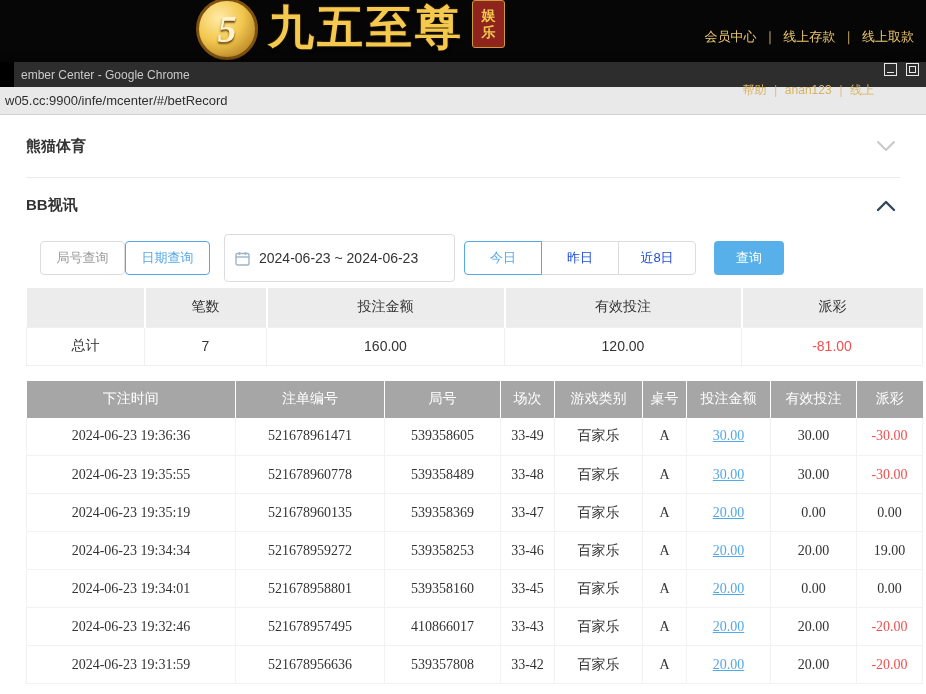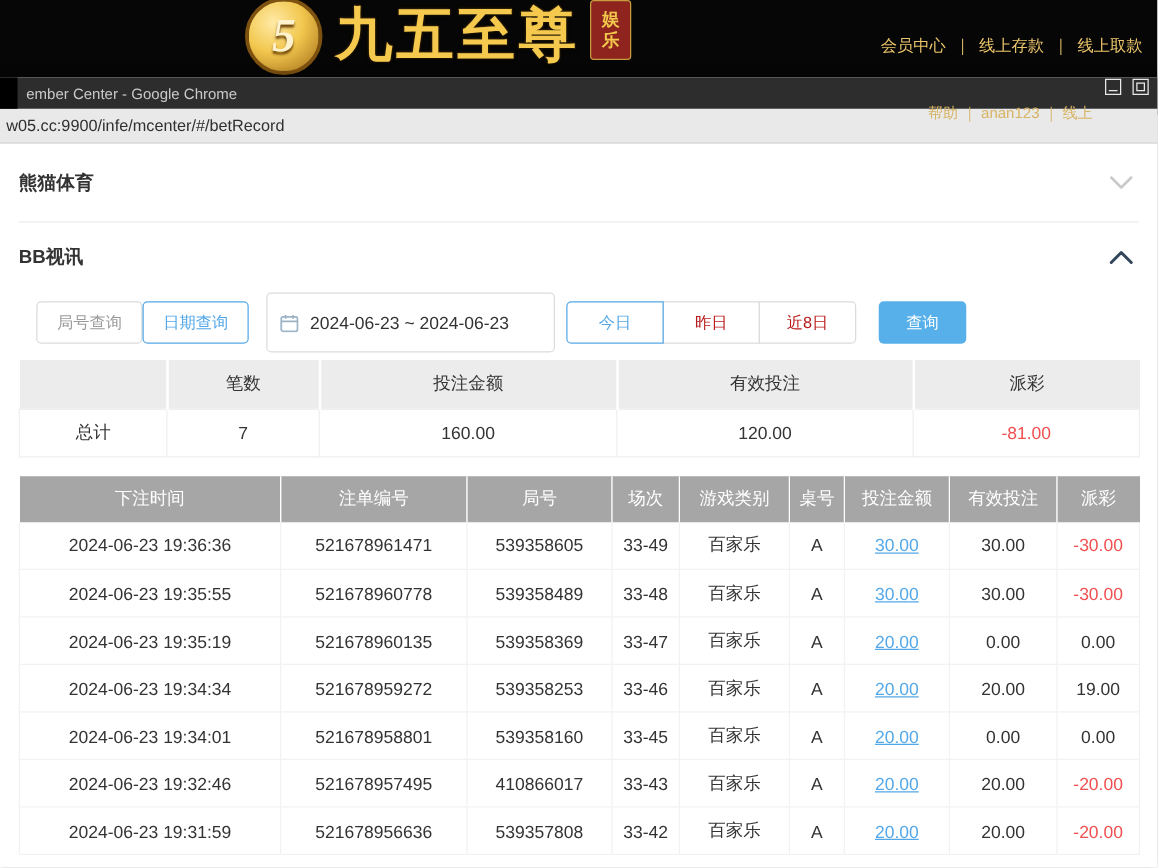--- a/index.html
+++ b/index.html
@@ -34,56 +34,56 @@
   .bg-frag { position:absolute; right:52px; top:20px; color:#d7b462; font-size:12px; white-space:nowrap; }
   .winbtn { position:absolute; top:1px; width:13px; height:13px; border:1px solid #e9e9e9; cursor:pointer; }
   .winbtn.minb { right:29px; }
   .winbtn.minb::after { content:""; position:absolute; left:2px; right:2px; bottom:2px; height:1px; background:#e9e9e9; }
   .winbtn.maxb { right:7px; }
   .winbtn.maxb::after { content:""; position:absolute; top:2px; left:2px; right:2px; bottom:2px; border:1px solid #e9e9e9; }
   .urlbar { height:28px; background:#e9e9e9; border-bottom:1px solid #d2d2d2; display:flex; align-items:center;
             padding-left:5px; font-size:13px; color:#2f2f2f; flex:0 0 auto; }
 
   
-  .content { flex:1; background:#fff; padding:0 15px; overflow:hidden; }
+  .content { flex:1; background:#fff; padding:0 26px; overflow:hidden; }
   .sec-row { display:flex; align-items:center; justify-content:space-between; cursor:pointer; }
   .sec-row.first { height:63px; border-bottom:1px solid #ebebeb; }
   .sec-row.second { height:55px; }
   .sec-title { font-size:15px; font-weight:bold; color:#333; }
   .chev { margin-right:4px; display:flex; align-items:center; }
 
   
   .filters { margin-top:7px; height:36px; display:flex; align-items:center; }
   .btn { height:34px; border-radius:4px; background:#fff; font-size:13px; cursor:pointer;
          font-family:"Liberation Sans", sans-serif; }
   .btn.outline-blue { width:85px; border:1px solid #54a8e8; color:#54a8e8; }
   .btn.outline-gray { width:85px; border:1px solid #dcdcdc; color:#9a9a9a; margin-left:14px; }
   .date-input { width:231px; height:48px; margin-left:14px; border:1px solid #dcdcdc; border-radius:4px;
                 display:flex; align-items:center; padding:0 10px; cursor:pointer; background:#fff; }
   .date-input .cal { display:flex; margin-right:9px; }
   .date-input .val { font-size:14px; color:#333; }
   .segmented { display:flex; margin-left:9px; }
-  .seg { width:78px; height:34px; background:#fff; border:1px solid #dcdcdc; color:#b91c1c;
+  .seg { width:78px; height:34px; background:#fff; border:1px solid #dcdcdc; color:#1d4ed8;
          font-size:13px; cursor:pointer; margin-left:-1px; position:relative;
          font-family:"Liberation Sans", sans-serif; }
   .seg:first-child { border-radius:4px 0 0 4px; margin-left:0; }
   .seg:last-child { border-radius:0 4px 4px 0; }
   .seg.active { border-color:#54a8e8; color:#54a8e8; z-index:2; }
   .btn.solid { width:70px; margin-left:18px; border:none; background:#57b0ea; color:#fff; font-size:13px; }
 
   
   table { border-collapse:collapse; table-layout:fixed; width:896px; }
   .summary { margin-top:12px; }
   .summary th { height:39px; background:#ececec; font-weight:normal; font-size:14px; color:#333;
                 text-align:center; border-right:2px solid #fff; }
   .summary th:last-child { border-right:none; }
   .summary td { height:38px; font-size:14px; color:#333; text-align:center; border:1px solid #f0f0f0; }
 
   
-  .records { margin-top:15px; }
+  .records { margin-top:15px;font-family:Liberation Serif, serif; }
   .records th { height:37px; background:#a6a6a6; color:#fff; font-weight:normal; font-size:14px;
                 text-align:center; border-right:1px solid #fff; }
   .records th:last-child { border-right:none; }
   .records td { height:38px; font-size:14px; color:#333; text-align:center;
                 border:1px solid #f2f2f2; border-top:none; background:#fff; }
   .amt-link { color:#54a8e8; text-decoration:underline; cursor:pointer; }
   .payout.neg { color:#f05050; }
 </style>
 </head>
 <body>

